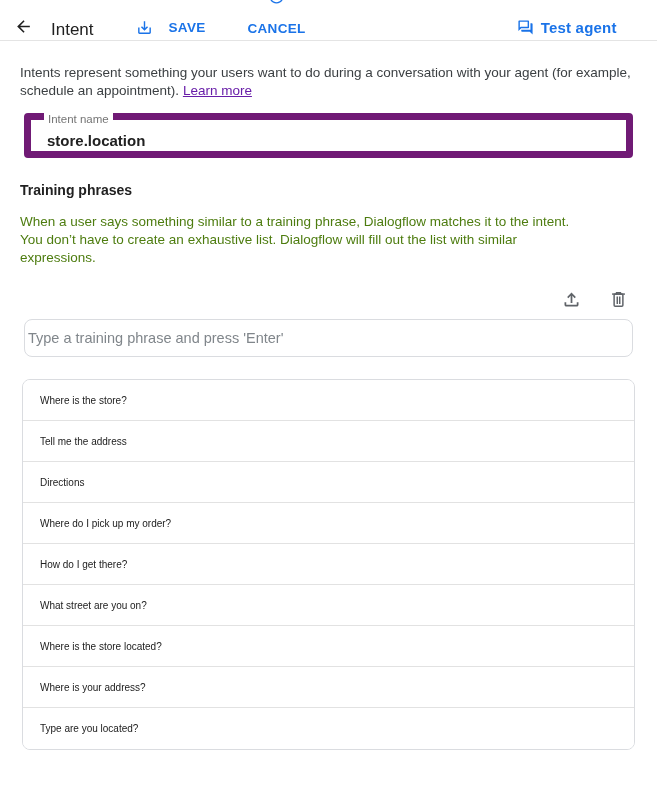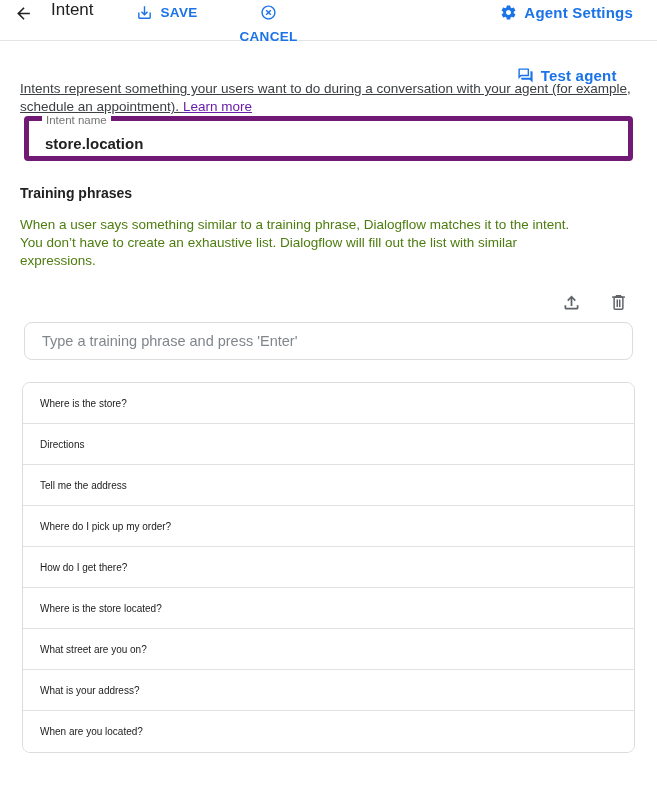--- a/index.html
+++ b/index.html
@@ -7,63 +7,63 @@
   body {
     width: 657px; height: 790px;
     background: #fff;
     font-family: "Liberation Sans", "DejaVu Sans", sans-serif;
     color: #212121;
     overflow: hidden;
   }
 
   
   .topbar {
-    display: flex; align-items: flex-start;
+    display: flex; align-items: flex-end;
     height: 41px; padding: 0 24px 0 10px;
     border-bottom: 1px solid #e4e4e4;
     background: #fff;
   }
   .icon-btn-plain {
     background: none; border: none; padding: 4px;
     display: flex; align-items: center; cursor: pointer;
   }
   .topbar-title {
     font-size: 17px; color: #212121;
     margin-left: 14px; margin-right: 40px;
     font-weight: 400;
   }
   .text-btn {
     background: none; border: none; cursor: pointer;
-    display: inline-flex; align-items: center; gap: 8px;
+    display: inline-flex; align-items: center; gap: 16px;
     color: #1a73e8; font-weight: 700; font-size: 13.5px;
     letter-spacing: .3px; padding: 4px 2px;
     font-family: inherit;
   }
   .text-btn + .text-btn { margin-left: 38px; flex-direction: column; }
   .topbar-right { margin-left: auto; display: flex; align-items: center; gap: 38px; flex-direction: column; }
   .nav-btn {
     background: none; border: none; cursor: pointer;
     display: inline-flex; align-items: center; gap: 7px;
     color: #1a73e8; font-weight: 700; font-size: 15px;
     padding: 4px 0; font-family: inherit; letter-spacing: .2px;
   }
   .blue-icon { display: flex; color: #1a73e8; }
 
   
   .content { padding: 0 24px; }
 
   .intro {
-    margin: 39px 0 0 -4px;
-    font-size: 13.5px; line-height: 18px; color: #3c4043; text-decoration: underline;
+    margin: 23px 0 0 -4px;
+    font-size: 13.5px; line-height: 18px; color: #3c4043;
   }
   .intro a { color: #681da8; text-decoration: underline; cursor: pointer; }
 
   .text-field {
-    position: relative; height: 45px;
-    border: 5px solid #701a75; border-radius: 4px;
+    position: relative; margin-top: 13px; height: 45px;
+    border: 7px solid #701a75; border-radius: 4px;
   }
   .field-label {
     position: absolute; top: -7px; left: 13px;
     background: #fff; padding: 0 4px;
     font-size: 11.5px; color: #757575; line-height: 13px;
   }
   .field-input {
     width: 100%; height: 100%; border: none; outline: none;
     background: transparent; padding: 10px 16px 0;
     font-size: 15px; color: #212121; font-family: inherit; font-weight: bold;
@@ -81,21 +81,21 @@
 
   .toolbar {
     display: flex; justify-content: flex-end; align-items: center;
     gap: 22px; margin-top: 20px; padding-right: 2px;
   }
   .toolbar .icon-btn-plain { color: #5f6368; padding: 2px; }
 
   .phrase-input {
     display: block; width: 100%; height: 38px; margin-top: 7px;
     border: 1px solid #dadce0; border-radius: 8px;
-    padding: 0 17px; font-size: 14.5px; color: #212121;
+    padding: 0 3px; font-size: 14.5px; color: #212121;
     font-family: inherit; outline: none;
   }
   .phrase-input::placeholder { color: #80868b; opacity: 1; }
 
   .phrase-list {
     margin: 22px -2px 0;
     border: 1px solid #dadce0; border-radius: 8px;
     overflow: hidden; background: #fff;
   }
   .phrase-row {
@@ -197,38 +197,38 @@
     </button>
   </div>
 
   <input class="phrase-input" type="text" placeholder="Type a training phrase and press 'Enter'" style="">
 
   <div class="phrase-list">
       <div class="phrase-row">
       <span>Where is the store?</span>
     </div>
       <div class="phrase-row">
+      <span>Tell me the address</span>
+    </div>
+      <div class="phrase-row">
       <span>Directions</span>
     </div>
       <div class="phrase-row">
-      <span>Tell me the address</span>
-    </div>
-      <div class="phrase-row">
       <span>Where do I pick up my order?</span>
     </div>
       <div class="phrase-row">
       <span>How do I get there?</span>
     </div>
       <div class="phrase-row">
+      <span>What street are you on?</span>
+    </div>
+      <div class="phrase-row">
       <span>Where is the store located?</span>
     </div>
       <div class="phrase-row">
-      <span>What street are you on?</span>
-    </div>
-      <div class="phrase-row">
-      <span>What is your address?</span>
-    </div>
-      <div class="phrase-row">
-      <span>When are you located?</span>
+      <span>Where is your address?</span>
+    </div>
+      <div class="phrase-row">
+      <span>Type are you located?</span>
     </div>
     </div>
 
 </main>
 
 </body></html>

